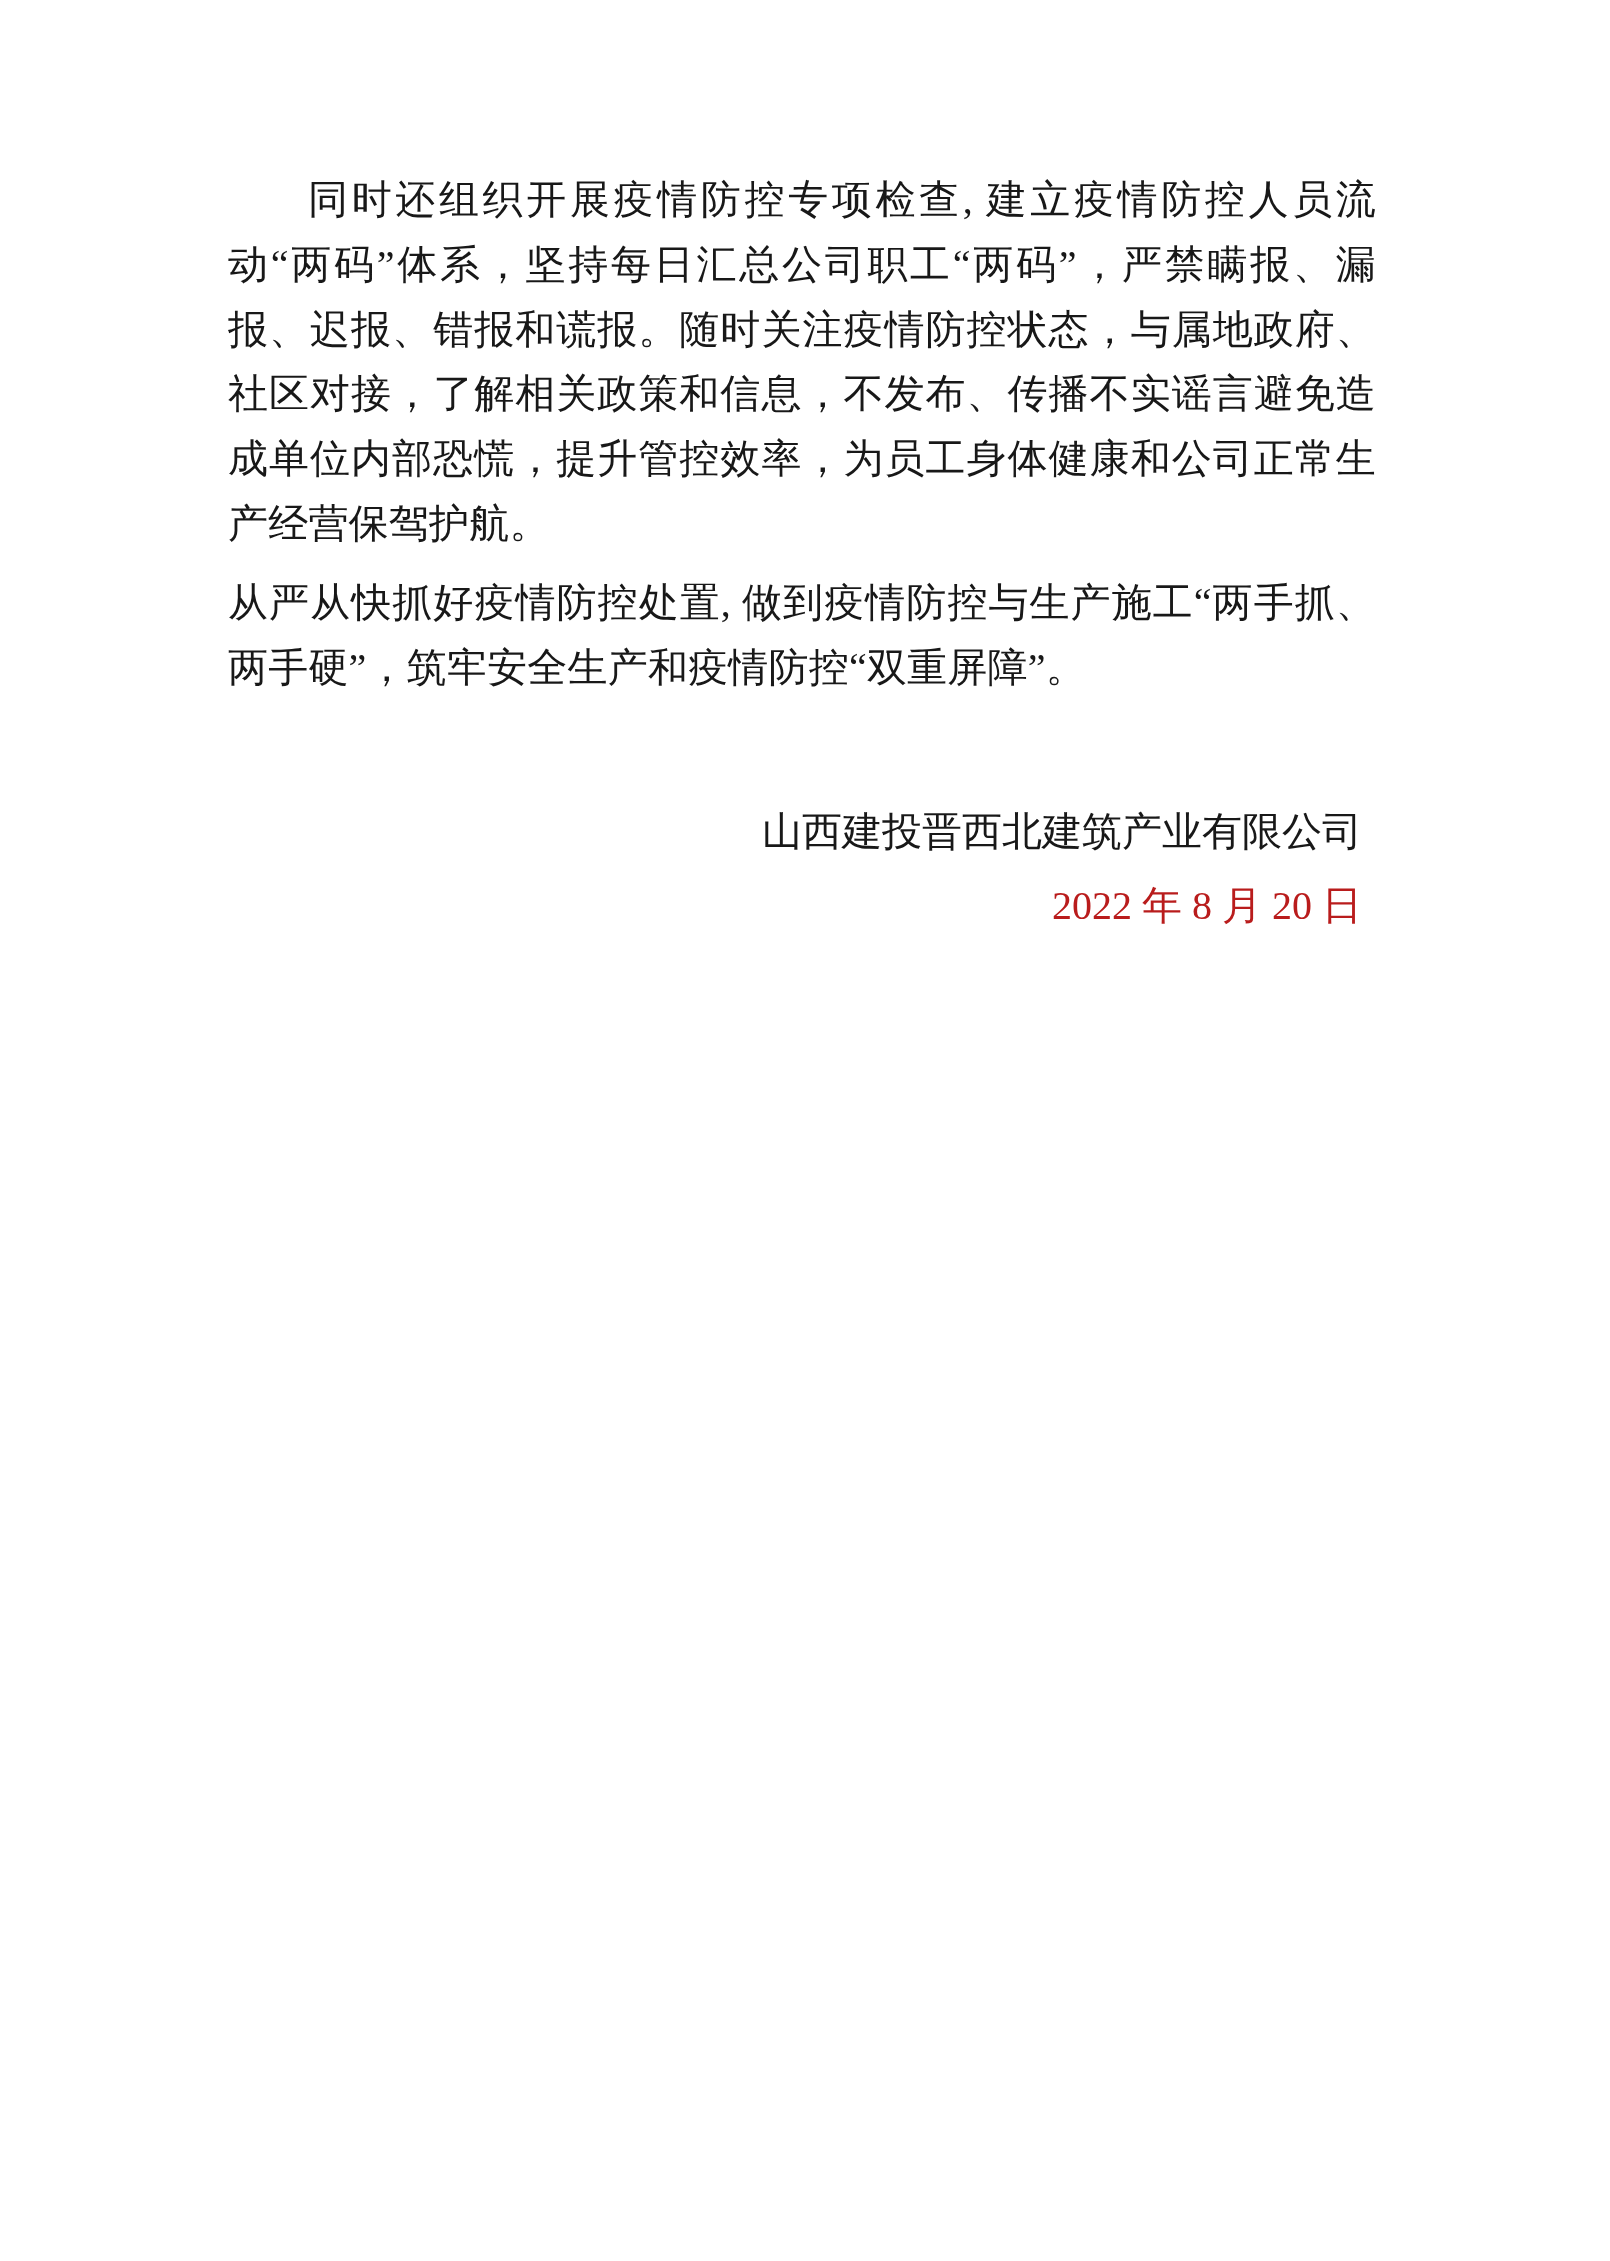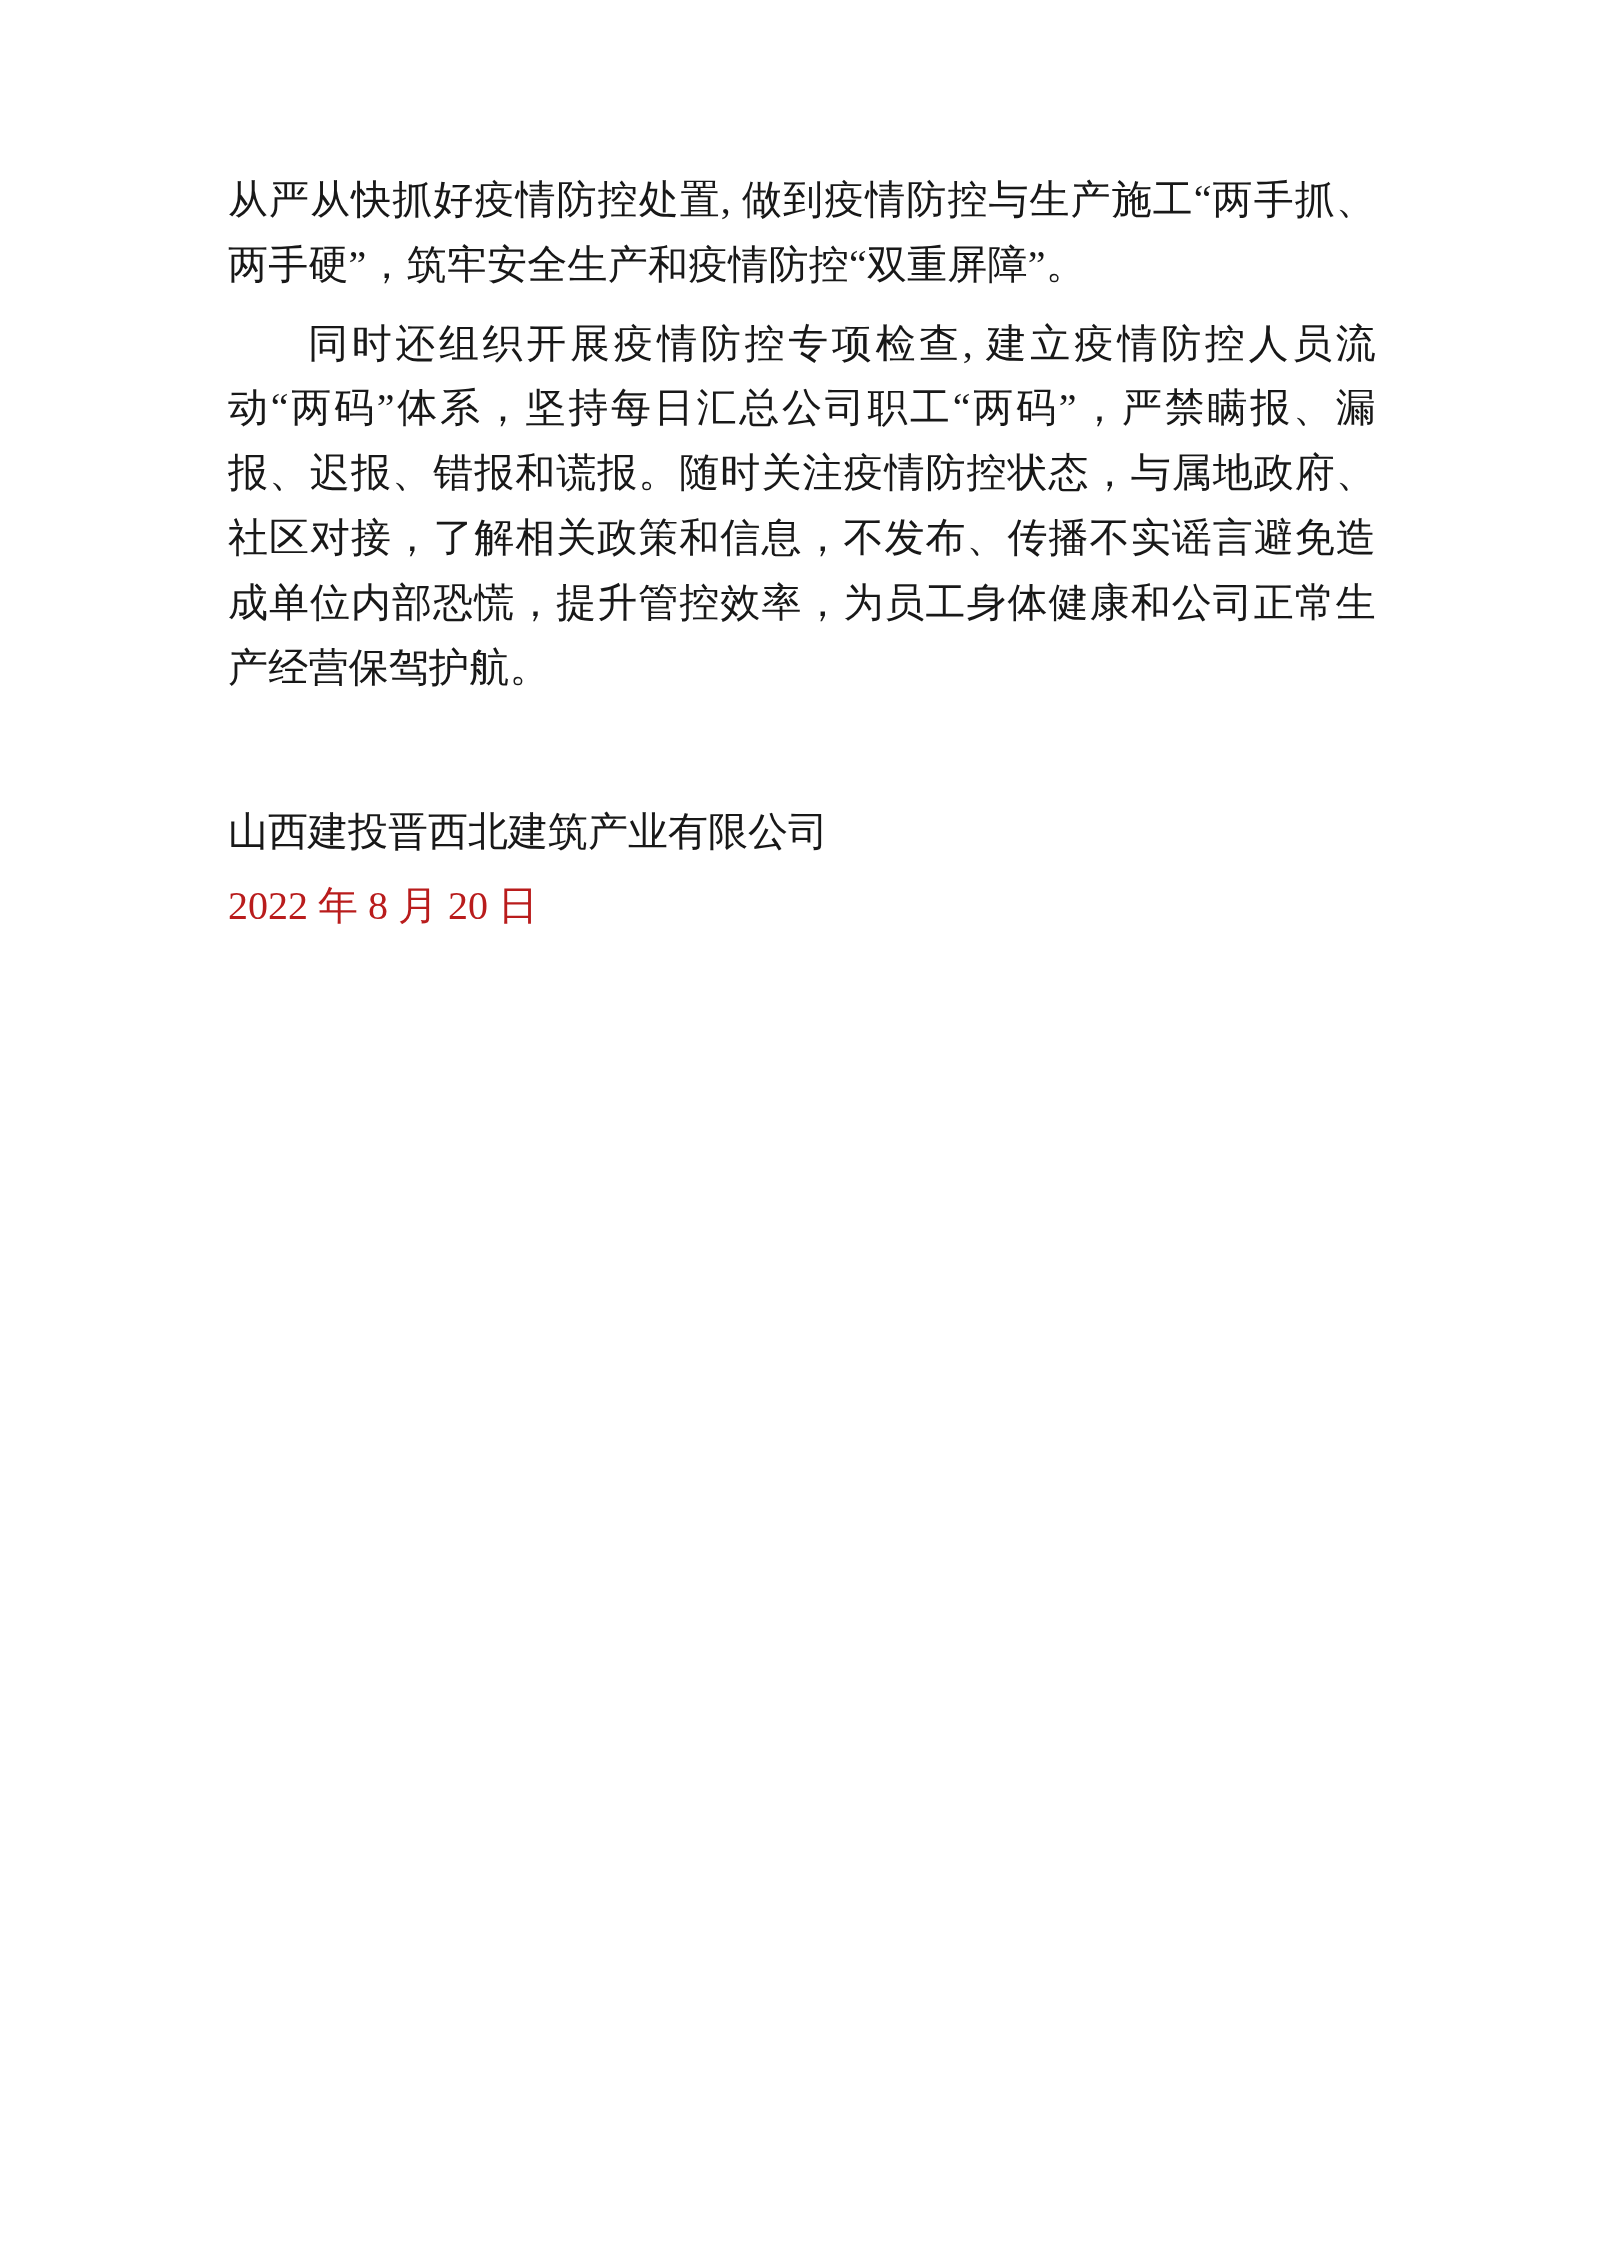--- a/index.html
+++ b/index.html
@@ -42,20 +42,21 @@
     text-indent: 80px;
   }
   .para + .para {
     margin-top: 14px;
   }
   .signature-block {
     position: absolute;
     left: 228px;
     top: 800px;
     width: 1148px;
+    text-align: right;
   }
   .sig-company {
     font-size: 40px;
     line-height: 1.6;
     color: #181818;
     padding-right: 14px;
   }
   .sig-date {
     font-size: 40px;
     line-height: 1.6;
@@ -63,22 +64,22 @@
     padding-right: 14px;
     margin-top: 10px;
   }
 </style>
 </head>
 <body>
 
 <div class="page">
 
   <div class="content">
+    <p class="para indent">同时还组织开展疫情防控专项检查, 建立疫情防控人员流动“两码”体系，坚持每日汇总公司职工“两码”，严禁瞒报、漏报、迟报、错报和谎报。随时关注疫情防控状态，与属地政府、社区对接，了解相关政策和信息，不发布、传播不实谣言避免造成单位内部恐慌，提升管控效率，为员工身体健康和公司正常生产经营保驾护航。</p>
     <p class="para">从严从快抓好疫情防控处置, 做到疫情防控与生产施工“两手抓、两手硬”，筑牢安全生产和疫情防控“双重屏障”。</p>
-    <p class="para indent">同时还组织开展疫情防控专项检查, 建立疫情防控人员流动“两码”体系，坚持每日汇总公司职工“两码”，严禁瞒报、漏报、迟报、错报和谎报。随时关注疫情防控状态，与属地政府、社区对接，了解相关政策和信息，不发布、传播不实谣言避免造成单位内部恐慌，提升管控效率，为员工身体健康和公司正常生产经营保驾护航。</p>
   </div>
 
   <div class="signature-block">
     <div class="sig-company">山西建投晋西北建筑产业有限公司</div>
     <div class="sig-date">2022 年 8 月 20 日</div>
   </div>
 
 </div>
 
 </body></html>

